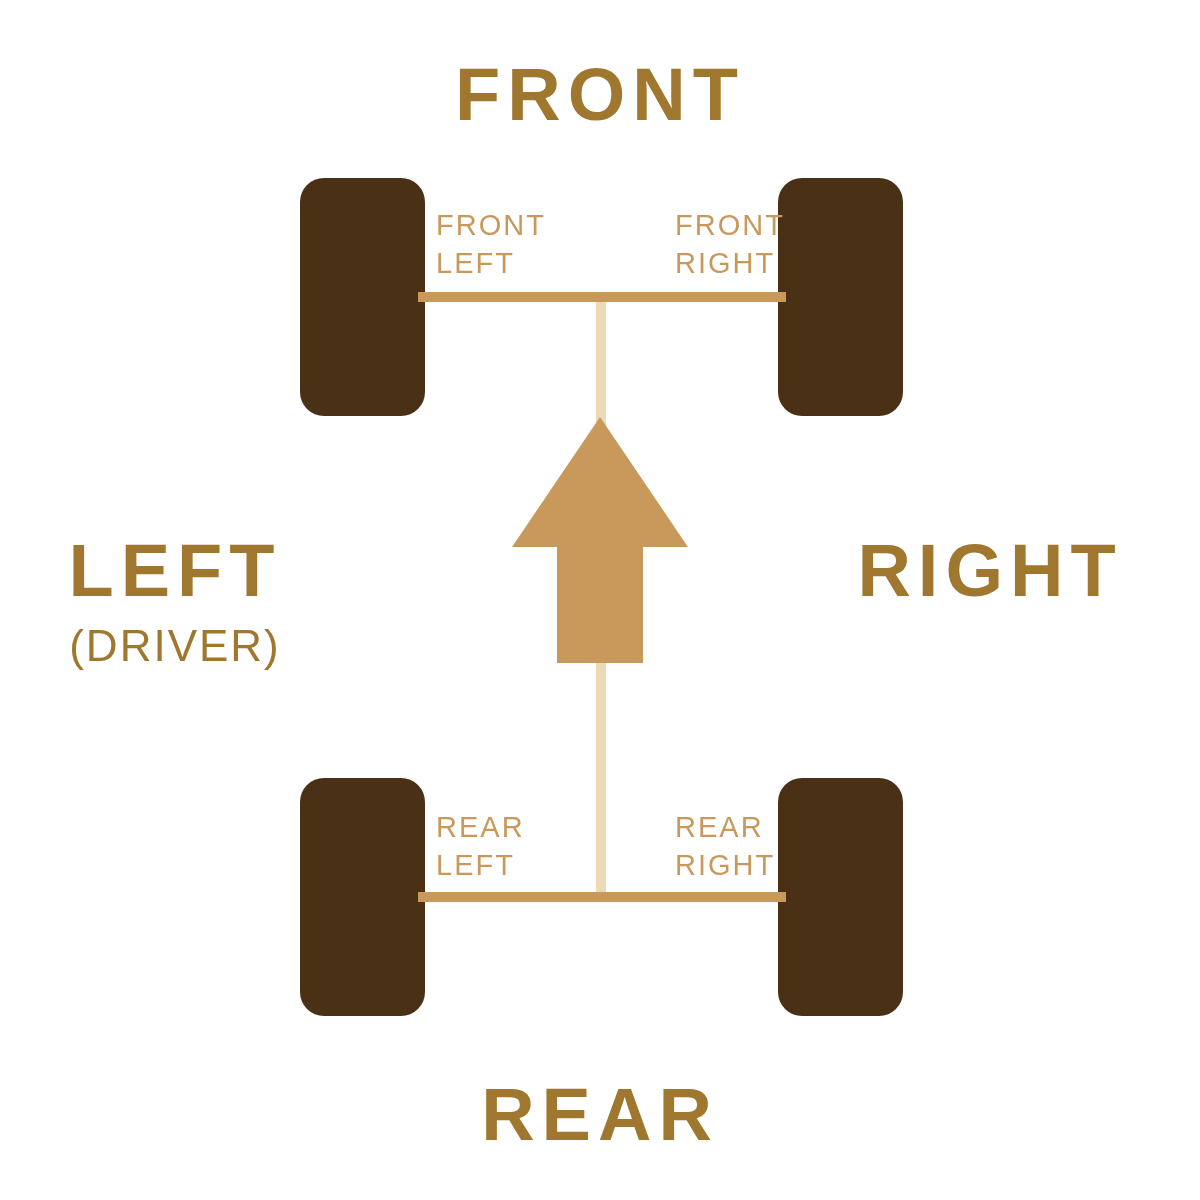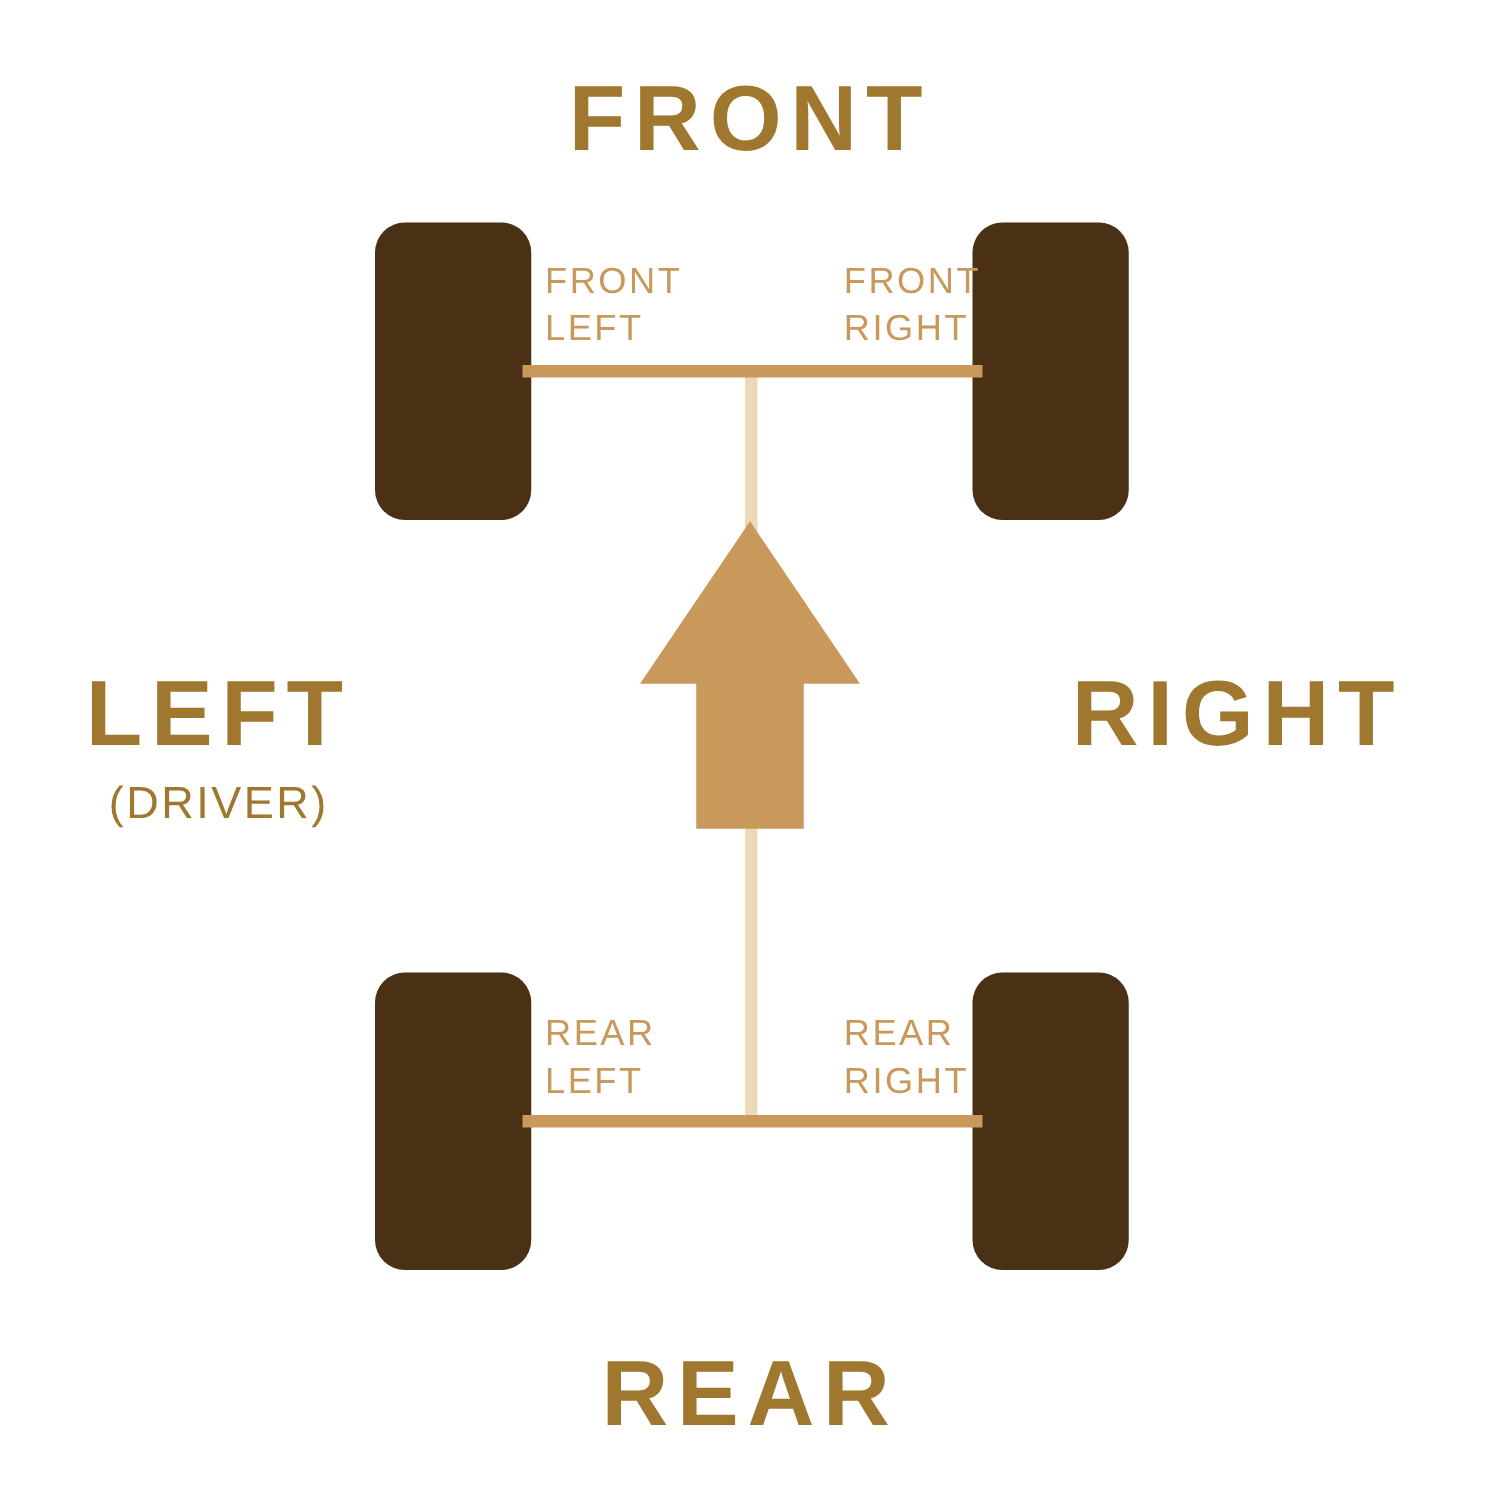--- a/index.html
+++ b/index.html
@@ -104,21 +104,21 @@
   .side-block.left  { left: 35px;  top: 528px; width: 280px; }
   .side-block.right { left: 825px; top: 528px; width: 330px; }
   .side-label {
     font-size: 74px;
     font-weight: bold;
     letter-spacing: 7px;
     color: var(--title);
   }
   .side-sublabel {
     margin-top: 8px;
-    font-size: 36px;
+    font-size: 44px;
     letter-spacing: 2px;
     color: var(--title);
   }
 </style>
 </head>
 <body>
 
 <div class="canvas">
 
   <div class="title front">FRONT</div>

